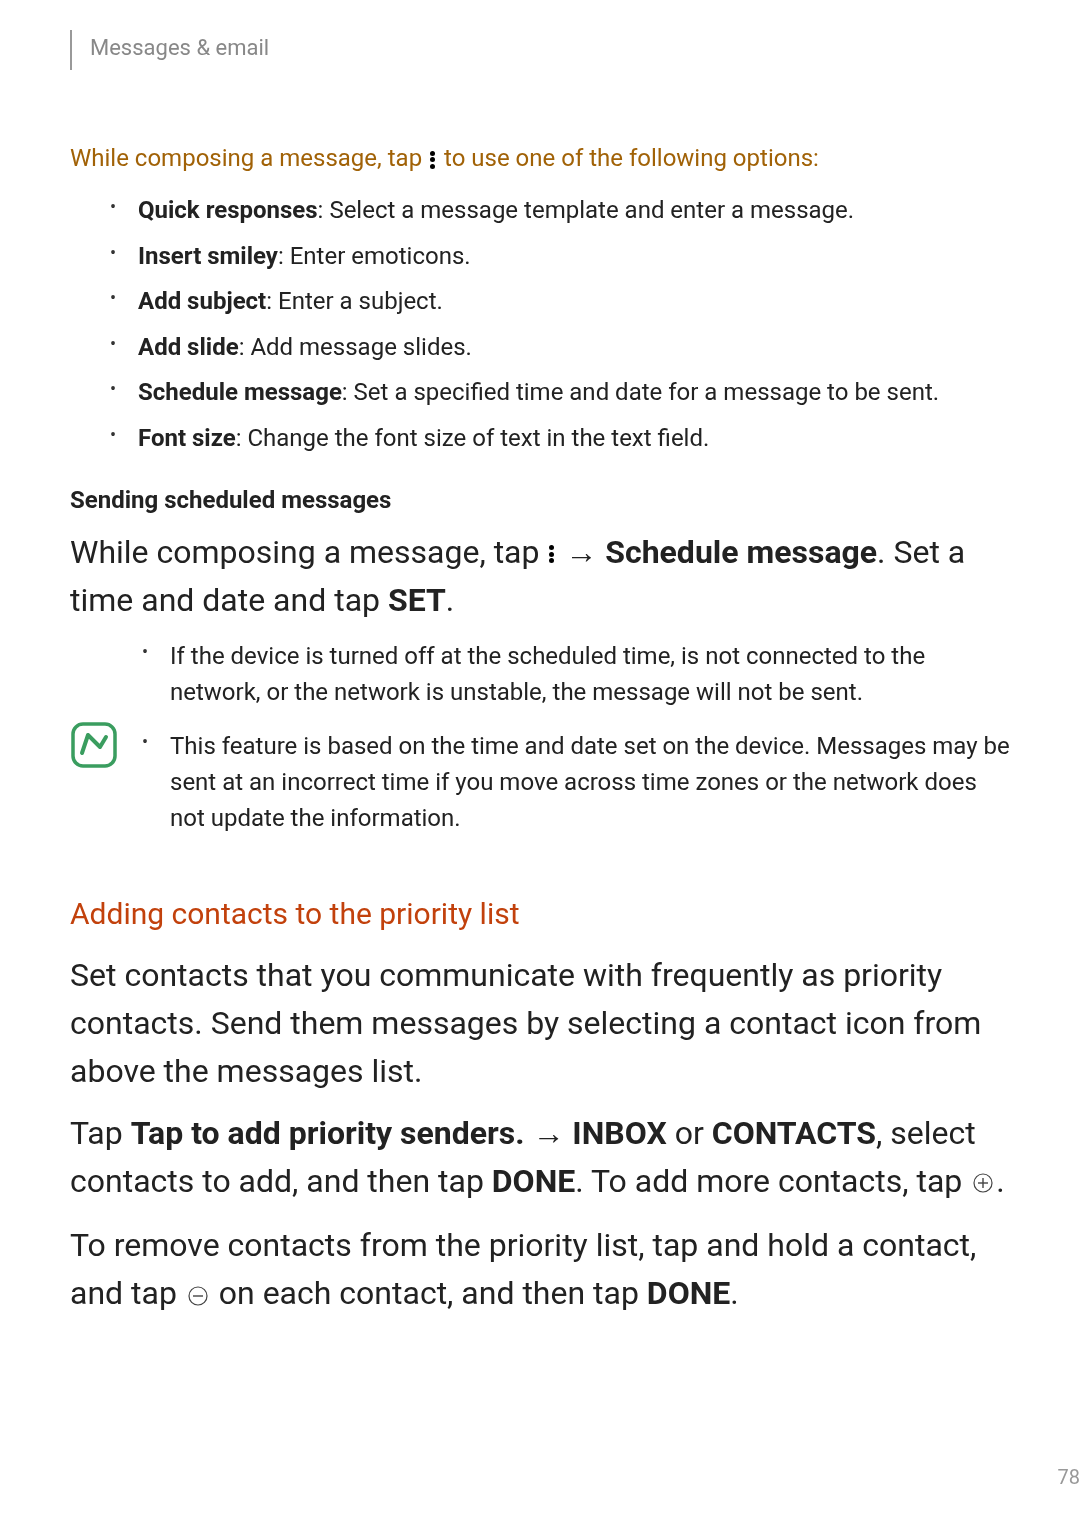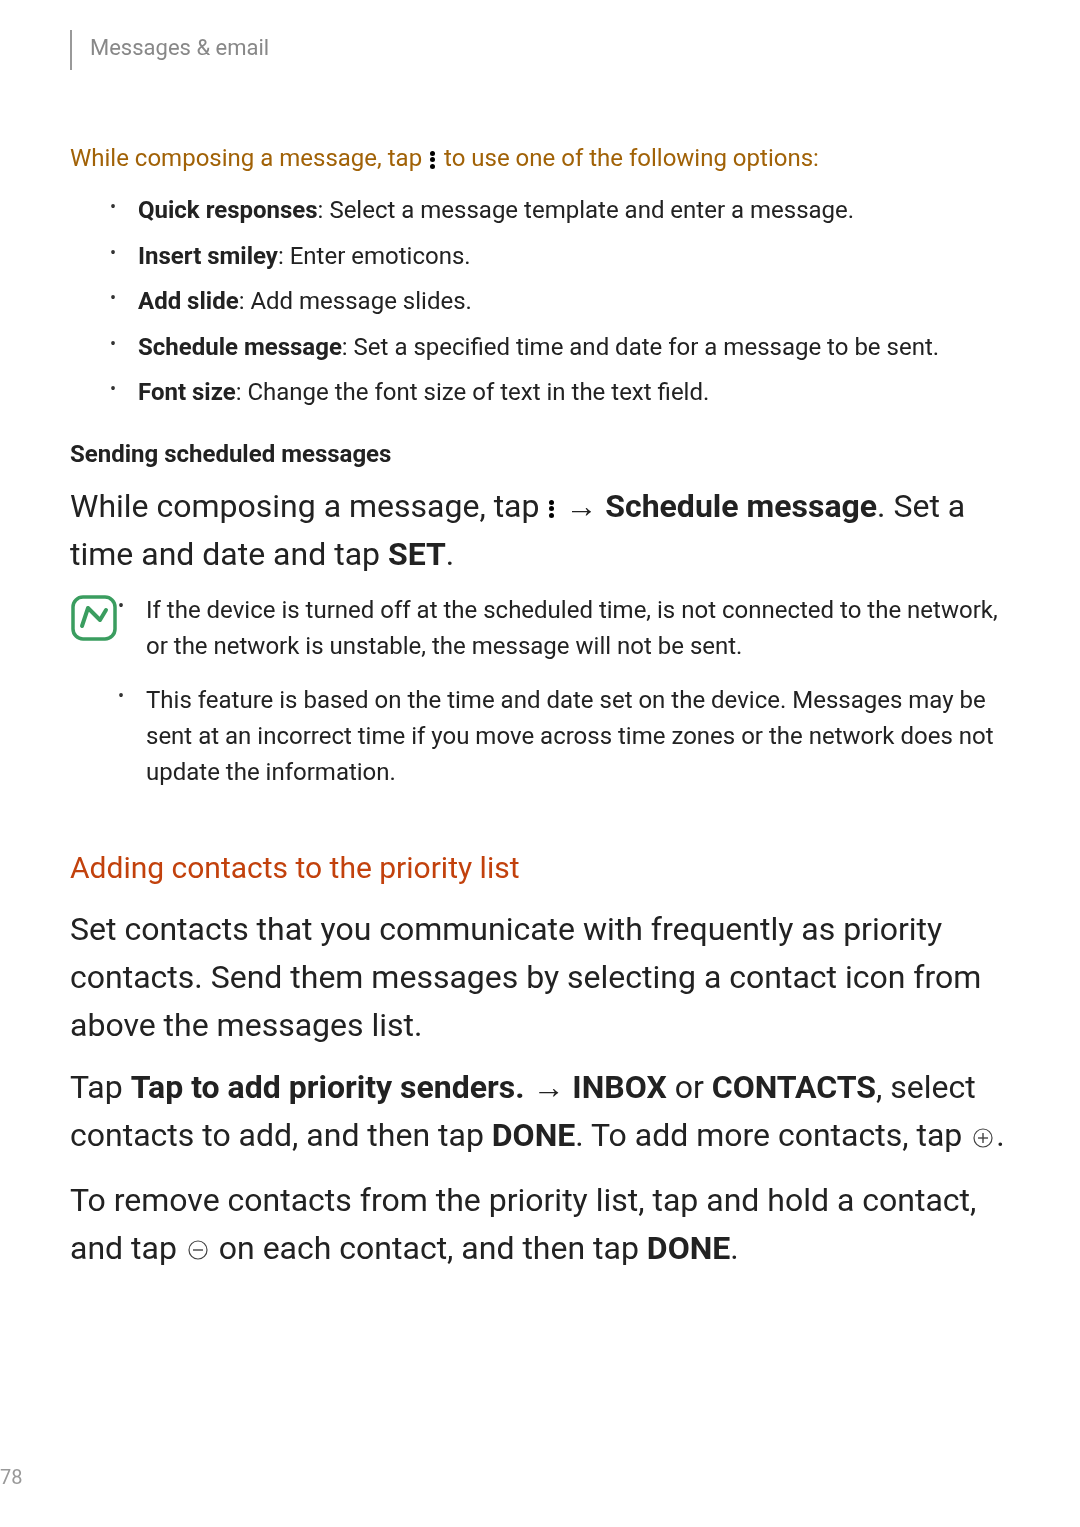--- a/index.html
+++ b/index.html
@@ -102,21 +102,22 @@
     }
     .more-icon span {
       display: block;
       width: 5px;
       height: 5px;
       background: #000;
       border-radius: 50%;
     }
     .note-block {
       display: flex;
-      align-items: flex-start;
+      align-items: center;
+      gap: 24px;
       margin-top: 12px;
       margin-bottom: 20px;
     }
     .note-icon-wrap {
       flex-shrink: 0;
       margin-top: 2px;
     }
     .note-list {
       flex: 1;
       list-style: none;
@@ -140,21 +141,21 @@
     .plus-circle-icon, .minus-circle-icon {
       display: inline-block;
       vertical-align: middle;
       margin: 0 2px;
     }
     .page-number {
       position: absolute;
       bottom: 38px;
       left: 0;
       right: 0;
-      text-align: left;
+      text-align: right;
       font-size: 20px;
       color: #999;
     }
   </style>
 </head>
 <body>
 
 <div class="page">
   <div class="header-section">
     <div class="header-tick"></div>
@@ -165,20 +166,21 @@
     <span>While composing a message, tap </span><span class="more-icon icon-inline">
         <span></span>
         <span></span>
         <span></span>
       </span><span> to use one of the following options:</span>
   </p>
 
   <ul class="bullet-list">
     <li><span class="bold">Quick responses</span><span>: Select a message template and enter a message.</span></li>
     <li><span class="bold">Insert smiley</span><span>: Enter emoticons.</span></li>
+    <li><span class="bold">Add subject</span><span>: Enter a subject.</span></li>
     <li><span class="bold">Add slide</span><span>: Add message slides.</span></li>
     <li><span class="bold">Schedule message</span><span>: Set a specified time and date for a message to be sent.</span></li>
     <li><span class="bold">Font size</span><span>: Change the font size of text in the text field.</span></li>
   </ul>
 
   <h2 class="section-heading">Sending scheduled messages</h2>
 
   <p class="para">
     <span>While composing a message, tap </span><span class="more-icon icon-inline">
         <span></span>

